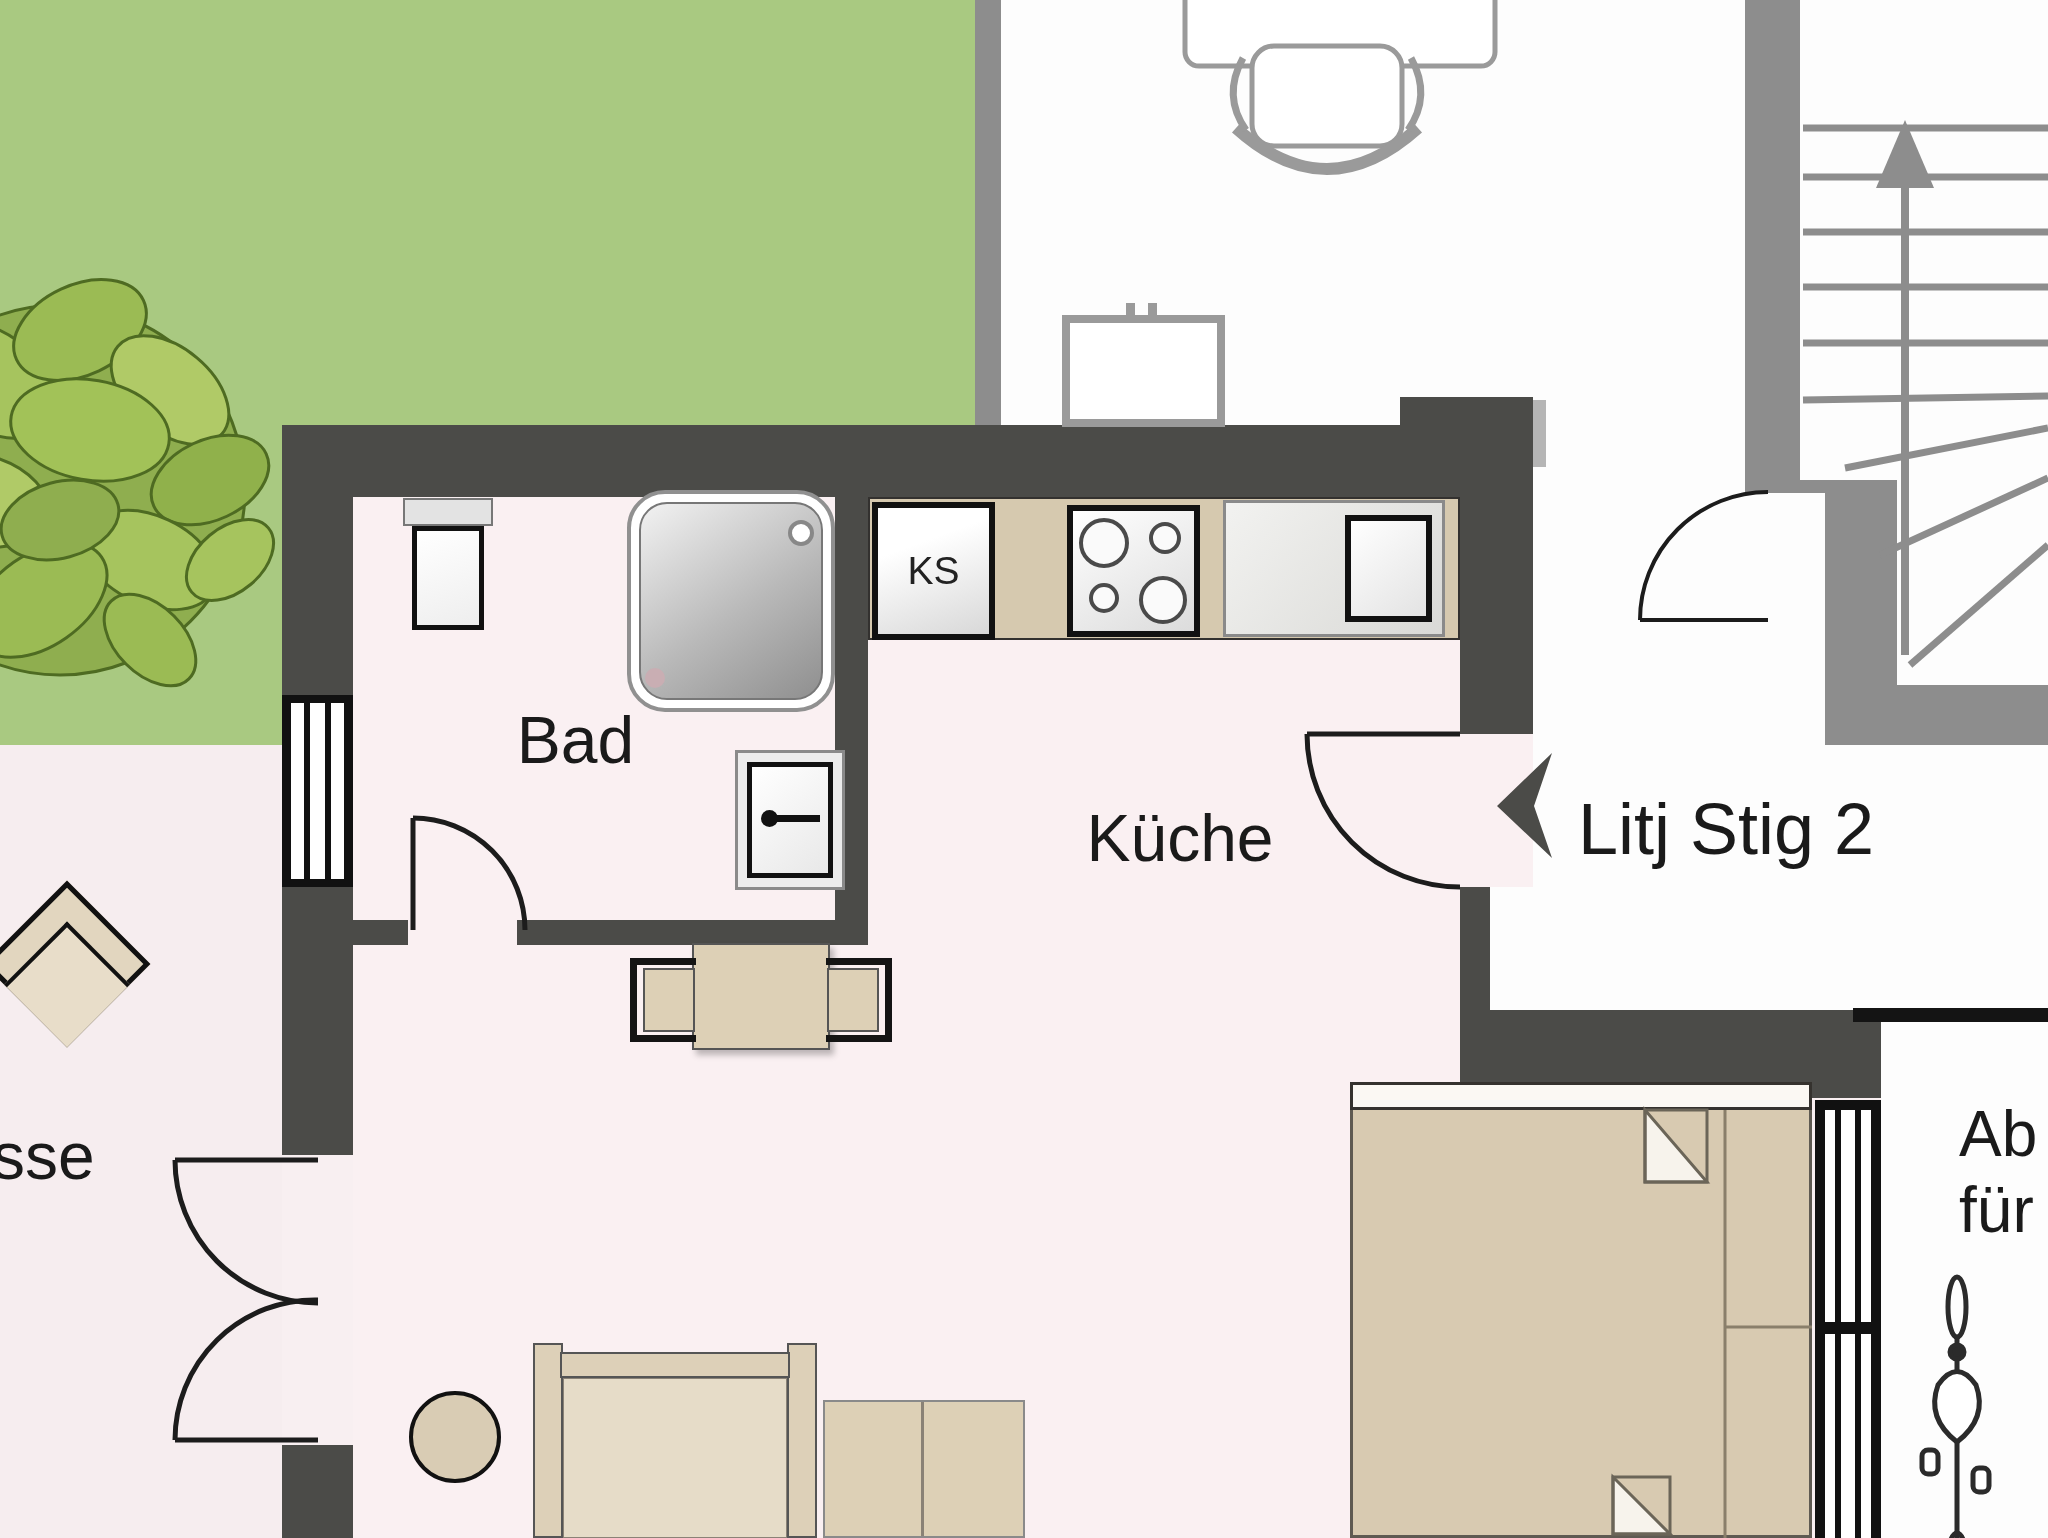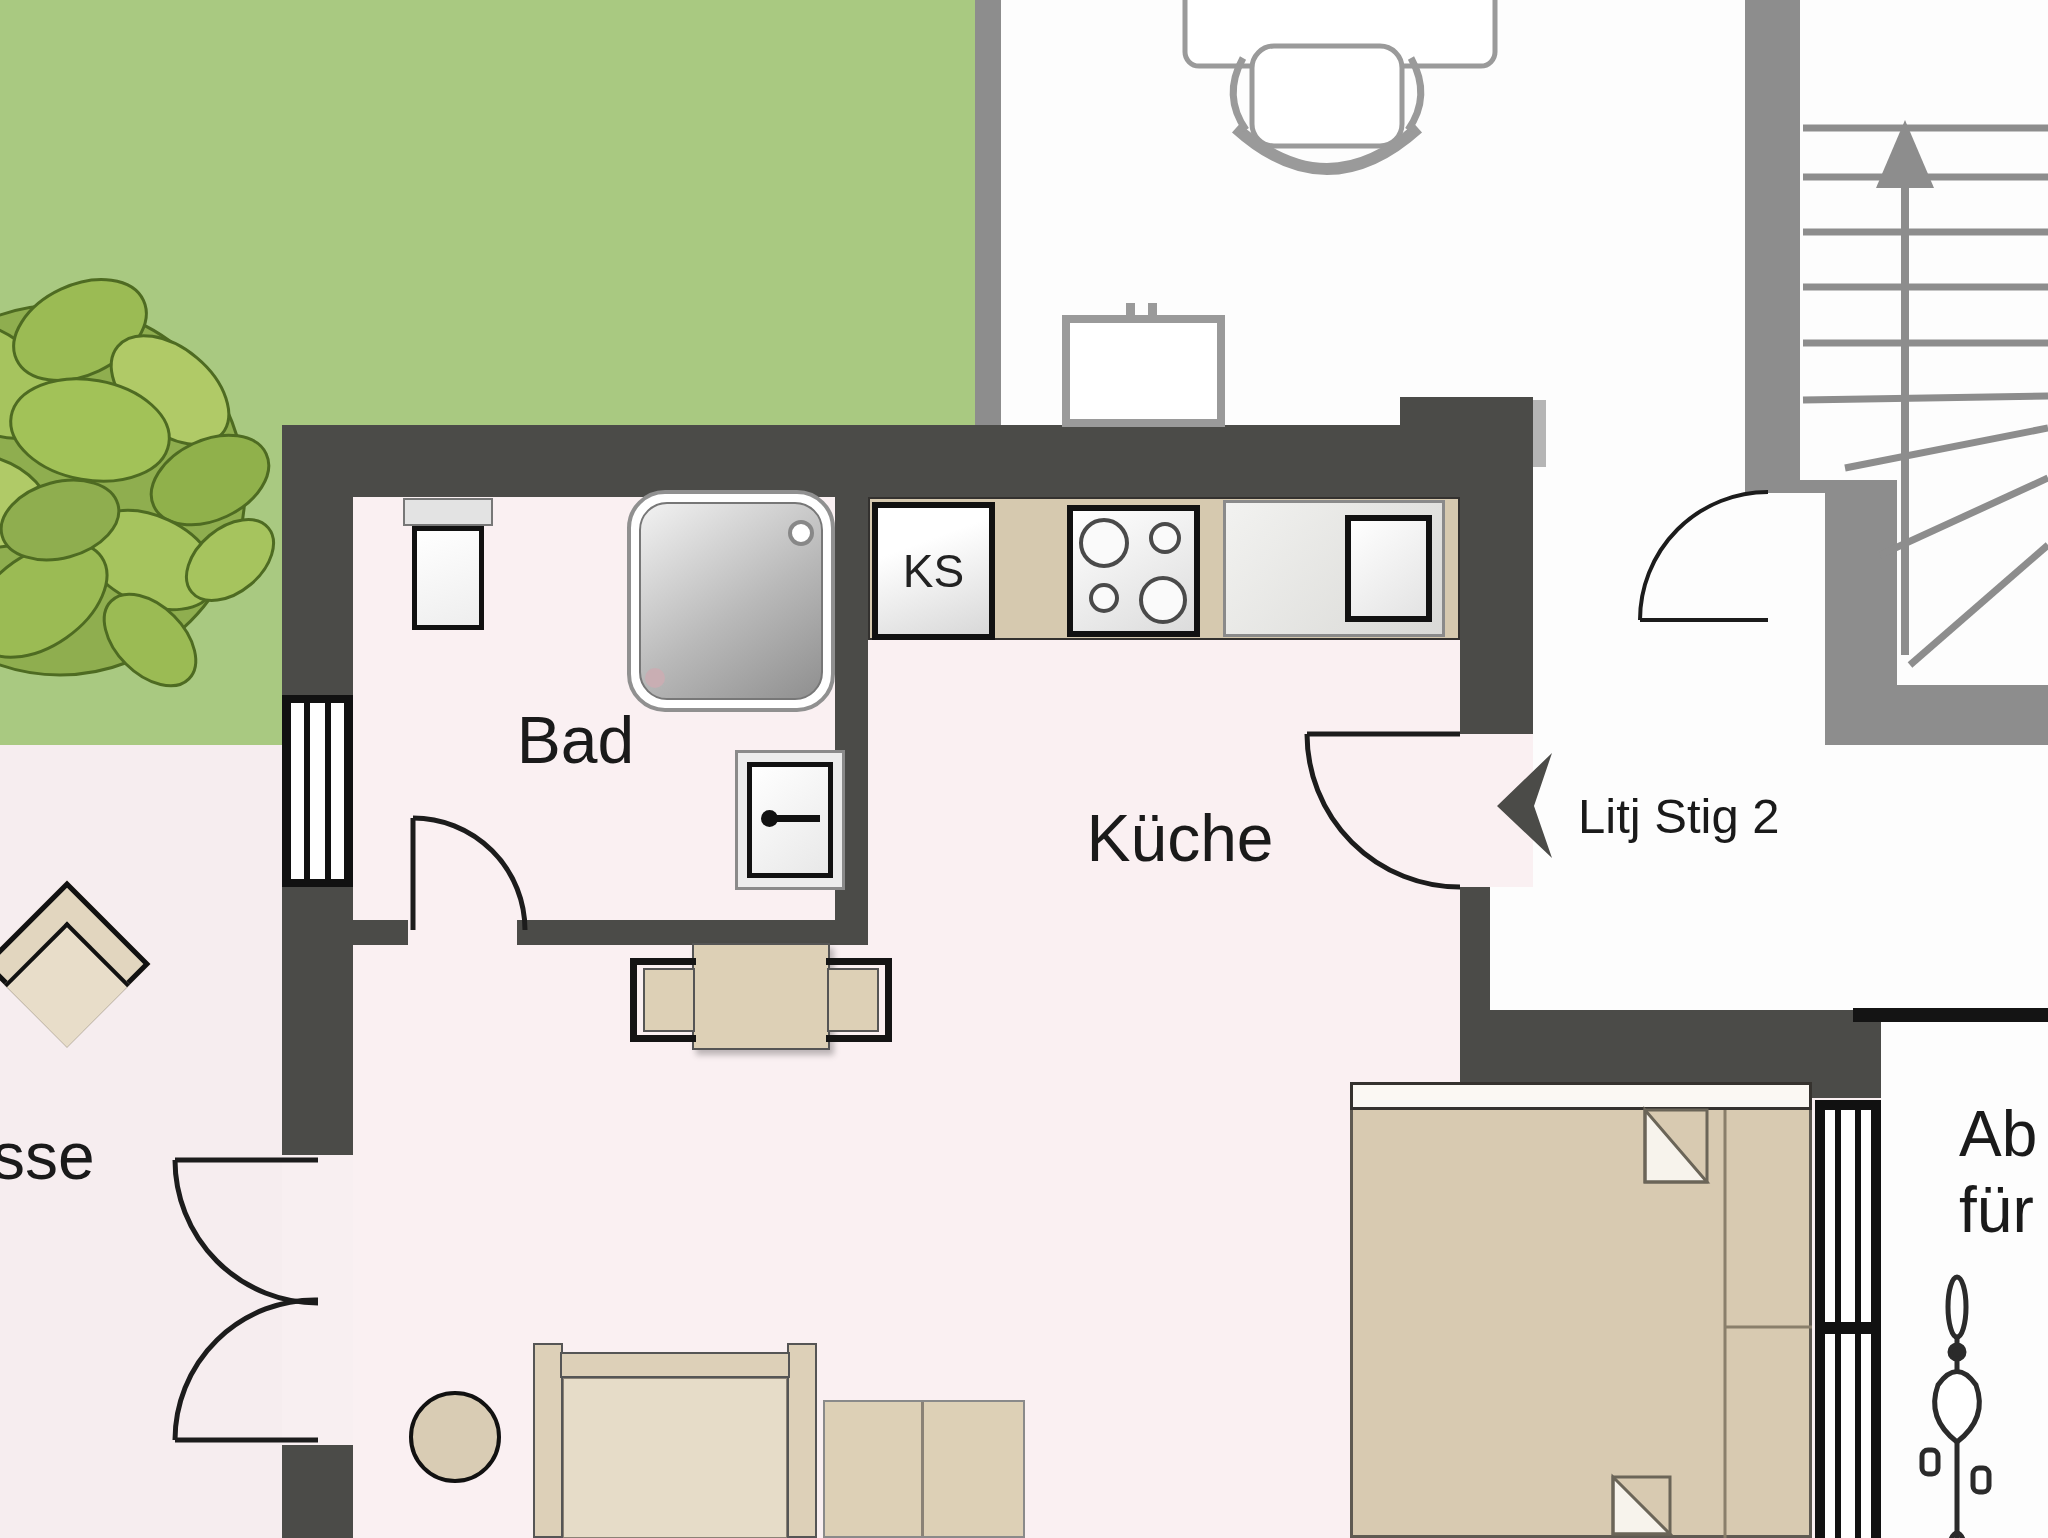--- a/index.html
+++ b/index.html
@@ -63,21 +63,21 @@
 
   <div class="abs" style="left:1062px;top:315px;width:163px;height:112px;background:#fff;border:8px solid #9a9a9a;"></div>
   <div class="abs" style="left:1126px;top:303px;width:9px;height:14px;background:#9a9a9a;"></div>
   <div class="abs" style="left:1148px;top:303px;width:9px;height:14px;background:#9a9a9a;"></div>
 
   <div class="abs" style="left:282px;top:695px;width:71px;height:192px;border-top:8px solid #111;border-bottom:8px solid #111;
        background:linear-gradient(90deg,#111 0 9px,#fff 9px 22px,#111 22px 28px,#fff 28px 43px,#111 43px 49px,#fff 49px 62px,#111 62px 71px);"></div>
 
   <div class="abs" style="left:868px;top:497px;width:592px;height:143px;background:#d6c9af;border:2px solid #33312f;"></div>
   <div class="abs" style="left:872px;top:502px;width:123px;height:138px;background:linear-gradient(160deg,#ffffff 30%,#d8d8d8);border:6px solid #111;
-       display:flex;align-items:center;justify-content:center;font-family:'Liberation Sans',sans-serif;font-size:46px;color:#222;">
+       display:flex;align-items:center;justify-content:center;font-family:'Liberation Sans',sans-serif;font-size:39px;color:#222;">
        <span>KS</span>
     </div>
   <div class="abs" style="left:1067px;top:505px;width:133px;height:132px;background:linear-gradient(150deg,#ffffff,#dcdcdc);border:6px solid #111;"></div>
   <div class="abs" style="left:1223px;top:500px;width:222px;height:137px;background:linear-gradient(130deg,#f2f2f0,#d9d9d6);border:3px solid #8a8a8a;"></div>
   <div class="abs" style="left:1345px;top:515px;width:87px;height:107px;background:linear-gradient(140deg,#ffffff,#e3e3e3);border:6px solid #111;"></div>
 
   <div class="abs" style="left:403px;top:498px;width:90px;height:28px;background:#e3e3e3;border:2px solid #777;"></div>
   <div class="abs" style="left:412px;top:526px;width:72px;height:104px;background:linear-gradient(160deg,#fff,#eee);border:5px solid #111;"></div>
   <div class="abs" style="left:627px;top:490px;width:208px;height:222px;background:#fff;border:4px solid #909090;border-radius:38px;padding:8px;">
     <div style="width:100%;height:100%;box-sizing:border-box;border:2px solid #777;border-radius:28px;background:linear-gradient(145deg,#f2f2f2 0%,#b9b9b9 55%,#8f8f8f 100%);"></div>
@@ -189,20 +189,20 @@
       <circle cx="1957" cy="1352" r="7" fill="#2b2b2b"></circle>
       <path d="M1938,1385 Q1957,1358 1976,1385 Q1988,1418 1957,1442 Q1926,1418 1938,1385 Z" fill="#fff"></path>
       <rect x="1922" y="1450" width="16" height="24" rx="6" fill="#fff"></rect>
       <rect x="1973" y="1468" width="16" height="24" rx="6" fill="#fff"></rect>
       <ellipse cx="1957" cy="1565" rx="10" ry="32"></ellipse>
     </g>
   </svg>
 
   <div class="label center" style="left:1055px;top:800px;width:250px;">Küche</div>
   <div class="label center" style="left:478px;top:702px;width:195px;">Bad</div>
-  <div class="label" style="left:1578px;top:788px;font-size:49px;">Litj Stig 2</div>
+  <div class="label" style="left:1578px;top:788px;font-size:72px;">Litj Stig 2</div>
   <div class="label" style="left:-8px;top:1118px;">sse</div>
   <div class="label" style="left:1959px;top:1096px;font-size:64px;line-height:76px;">
     <div>Ab</div>
     <div>für</div>
   </div>
 
 </div>
 
 </body></html>

